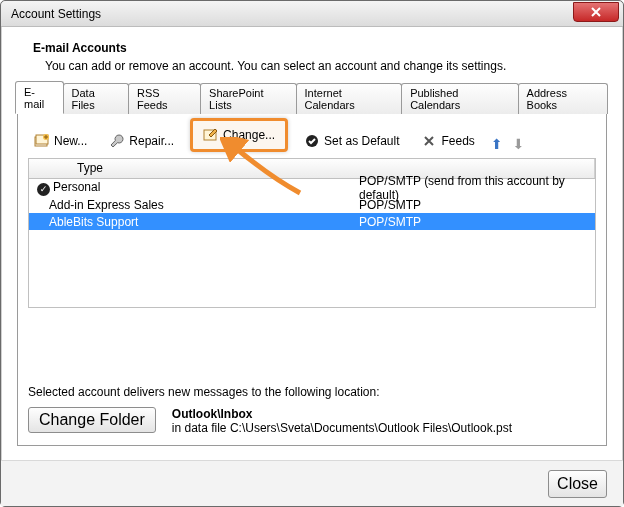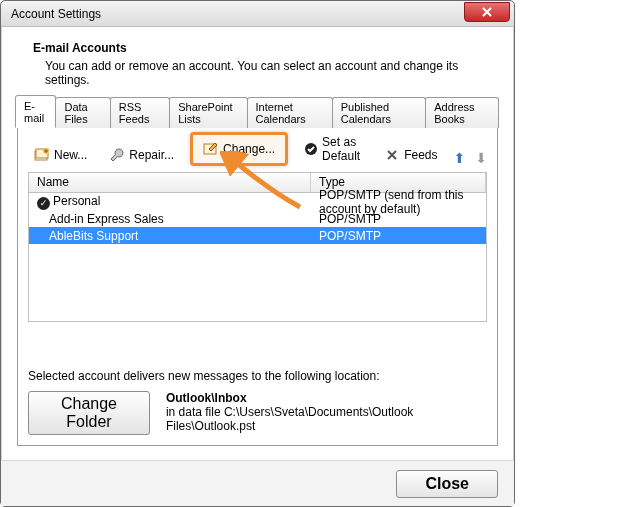--- a/index.html
+++ b/index.html
@@ -6,21 +6,21 @@
   body {
     margin: 0;
     font-family: "Segoe UI", Tahoma, sans-serif;
     font-size: 12px;
     background: #fff;
     width: 624px;
     height: 507px;
     overflow: hidden;
   }
   .window {
-    width: 515px;
+    width: 624px;
     height: 507px;
     border: 1px solid #6a6a6a;
     background: #fff;
     display: flex;
     flex-direction: column;
     border-radius: 5px;
     box-shadow: inset 0 0 0 1px #d0d0d0;
   }
   .titlebar {
     height: 26px;
@@ -151,21 +151,21 @@
     background: linear-gradient(#fefefe, #ececec);
     border-bottom: 1px solid #c0c0c0;
     height: 20px;
     font-size: 12px;
   }
   .thead .col {
     padding: 2px 8px;
     border-right: 1px solid #d0d0d0;
   }
   .col-name { width: 282px; }
-  .col-type { flex: 1; }
+  .col-type { flex: 1; margin-left: 40px; }
   .trow {
     display: flex;
     height: 17px;
     font-size: 12px;
     align-items: center;
   }
   .trow .col { padding: 0 8px; }
   .trow.selected {
     background: #3390ff;
     color: #fff;
@@ -200,21 +200,21 @@
   .delivery-text b { font-weight: bold; }
   .footer {
     height: 46px;
     display: flex;
     align-items: center;
     justify-content: flex-end;
     padding: 0 16px;
     border-top: 1px solid #d9d9d9;
     background: #f3f3f3;
   }
-  .footer .btn { padding: 4px 28px; font-weight: bold; }
+  .footer .btn { padding: 4px 8px; }
   
   .anno-arrow {
     position: absolute;
     left: 202px;
     top: 23px;
     pointer-events: none;
     z-index: 5;
   }
 </style>
 </head>
@@ -301,21 +301,20 @@
         <defs>
             <marker id="ah" markerWidth="8" markerHeight="8" refX="2" refY="3" orient="auto">
               <path d="M0 0 L6 3 L0 6 Z" fill="#f08c2e"></path>
             </marker>
           </defs>
         <path d="M80 56 Q50 40 12 8" stroke="#f08c2e" stroke-width="5" fill="none" marker-end="url(#ah)"></path>
       </svg>
 
       <div class="table-wrap">
         <div class="thead">
-          <div class="col col-name">Name</div>
           <div class="col col-type">Type</div>
         </div>
         <div class="trow">
           <div class="col col-name">
             <span class="chk">✓</span><span>Personal</span>
           </div>
           <div class="col col-type">POP/SMTP (send from this account by default)</div>
         </div>
         <div class="trow">
           <div class="col col-name indent">Add-in Express Sales</div>

